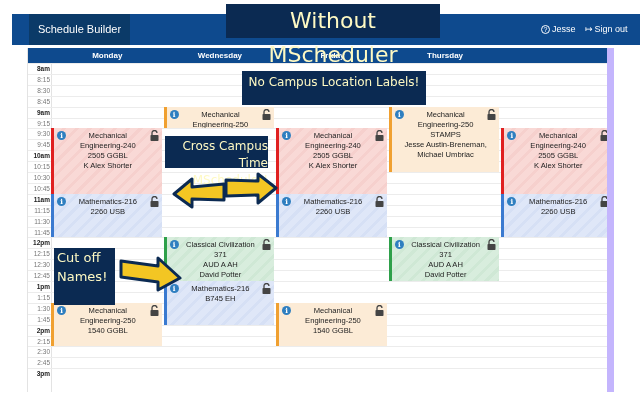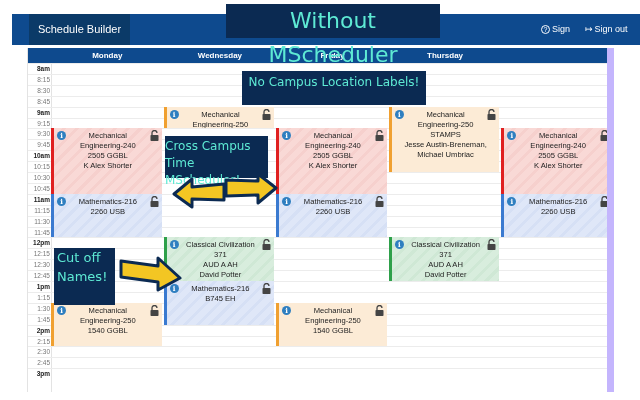--- a/index.html
+++ b/index.html
@@ -18,31 +18,31 @@
   .time-label.hour { color: #222; font-weight: bold; }
   .time-col-line { position: absolute; left: 23px; top: 0; width: 1px; height: 330px; background: #e3e3e3; }
   .event { position: absolute; border-left: 3px solid; font-size: 7.6px; color: #222; text-align: center; line-height: 10px; padding-top: 3px; overflow: hidden; }
   .event .info { position: absolute; left: 3px; top: 3px; width: 9px; height: 9px; border-radius: 50%; background: #2f7fc0; color: #fff; font-size: 7px; line-height: 9px; text-align: center; font-weight: bold; font-family: "DejaVu Serif", serif; }
   .event .lock { position: absolute; right: 3px; top: 2px; width: 9px; height: 11px; }
   .event .lines { padding: 0 12px; }
   .ev-red { background: repeating-linear-gradient(135deg, #f9d9d6 0 6px, #f6d0cd 6px 9px); border-color: #e02020; }
   .ev-blue { background: repeating-linear-gradient(135deg, #dfe7f8 0 6px, #d6e0f5 6px 9px); border-color: #3a7ad0; }
   .ev-orange { background: #fcebd6; border-color: #f0a030; }
   .ev-green { background: repeating-linear-gradient(135deg, #d8eddd 0 6px, #cfe8d5 6px 9px); border-color: #2ea04a; }
-  .annot { position: absolute; background: #0b2a52; color: #5eead4; font-family: "DejaVu Sans", sans-serif; }
+  .annot { position: absolute; background: #0b2a52; color: #fef9c3; font-family: "DejaVu Sans", sans-serif; }
   .arrow { position: absolute; }
 </style>
 </head>
 <body>
 
 <div class="navbar">
   <div class="brand">Schedule Builder</div>
   <div class="nav-link" style="left:529px;">
     <span class="ic" style="display:inline-block;width:9px;height:9px;border:1px solid #fff;border-radius:50%;font-size:7px;line-height:7px;text-align:center;">?</span>
-    <span>Sign</span>
+    <span>Jesse</span>
   </div>
   <div class="nav-link" style="left:573px;">
     <span class="ic">↦</span>
     <span>Sign out</span>
   </div>
 </div>
 
 <div class="grid">
   <div class="head-row">
     <div class="corner"></div>
@@ -296,21 +296,21 @@
         <div class="lines">
           <div>Mathematics-216</div>
           <div>2260 USB</div>
         </div>
       </div>
     </div>
 </div>
 
 <div class="annot" style="left:226px;top:4px;width:214px;height:34px;font-size:22px;line-height:34px;text-align:center;">Without MScheduler</div>
 <div class="annot" style="left:242px;top:71px;width:184px;height:34px;font-size:12px;line-height:22px;text-align:center;">No Campus Location Labels!</div>
-<div class="annot" style="left:165px;top:136px;width:103px;height:42px;font-size:12px;line-height:17px;text-align:left;padding-top:2px;">
+<div class="annot" style="left:165px;top:136px;width:103px;height:32px;font-size:12px;line-height:17px;text-align:right;padding-top:2px;">
   <div>Cross Campus</div>
   <div>Time MScheduler!</div>
 </div>
 <div class="annot" style="left:54px;top:248px;width:61px;height:57px;font-size:13px;line-height:19px;padding-left:3px;">
   <div>Cut off</div>
   <div>Names!</div>
 </div>
 
 <svg class="arrow" style="left:172px;top:176px;" width="56" height="34" viewBox="0 0 56 34">
   <polygon points="2,18 20,3 20,11 52,8 52,24 20,23 20,31" fill="#f3c623" stroke="#0b2a52" stroke-width="3" stroke-linejoin="round"></polygon>

